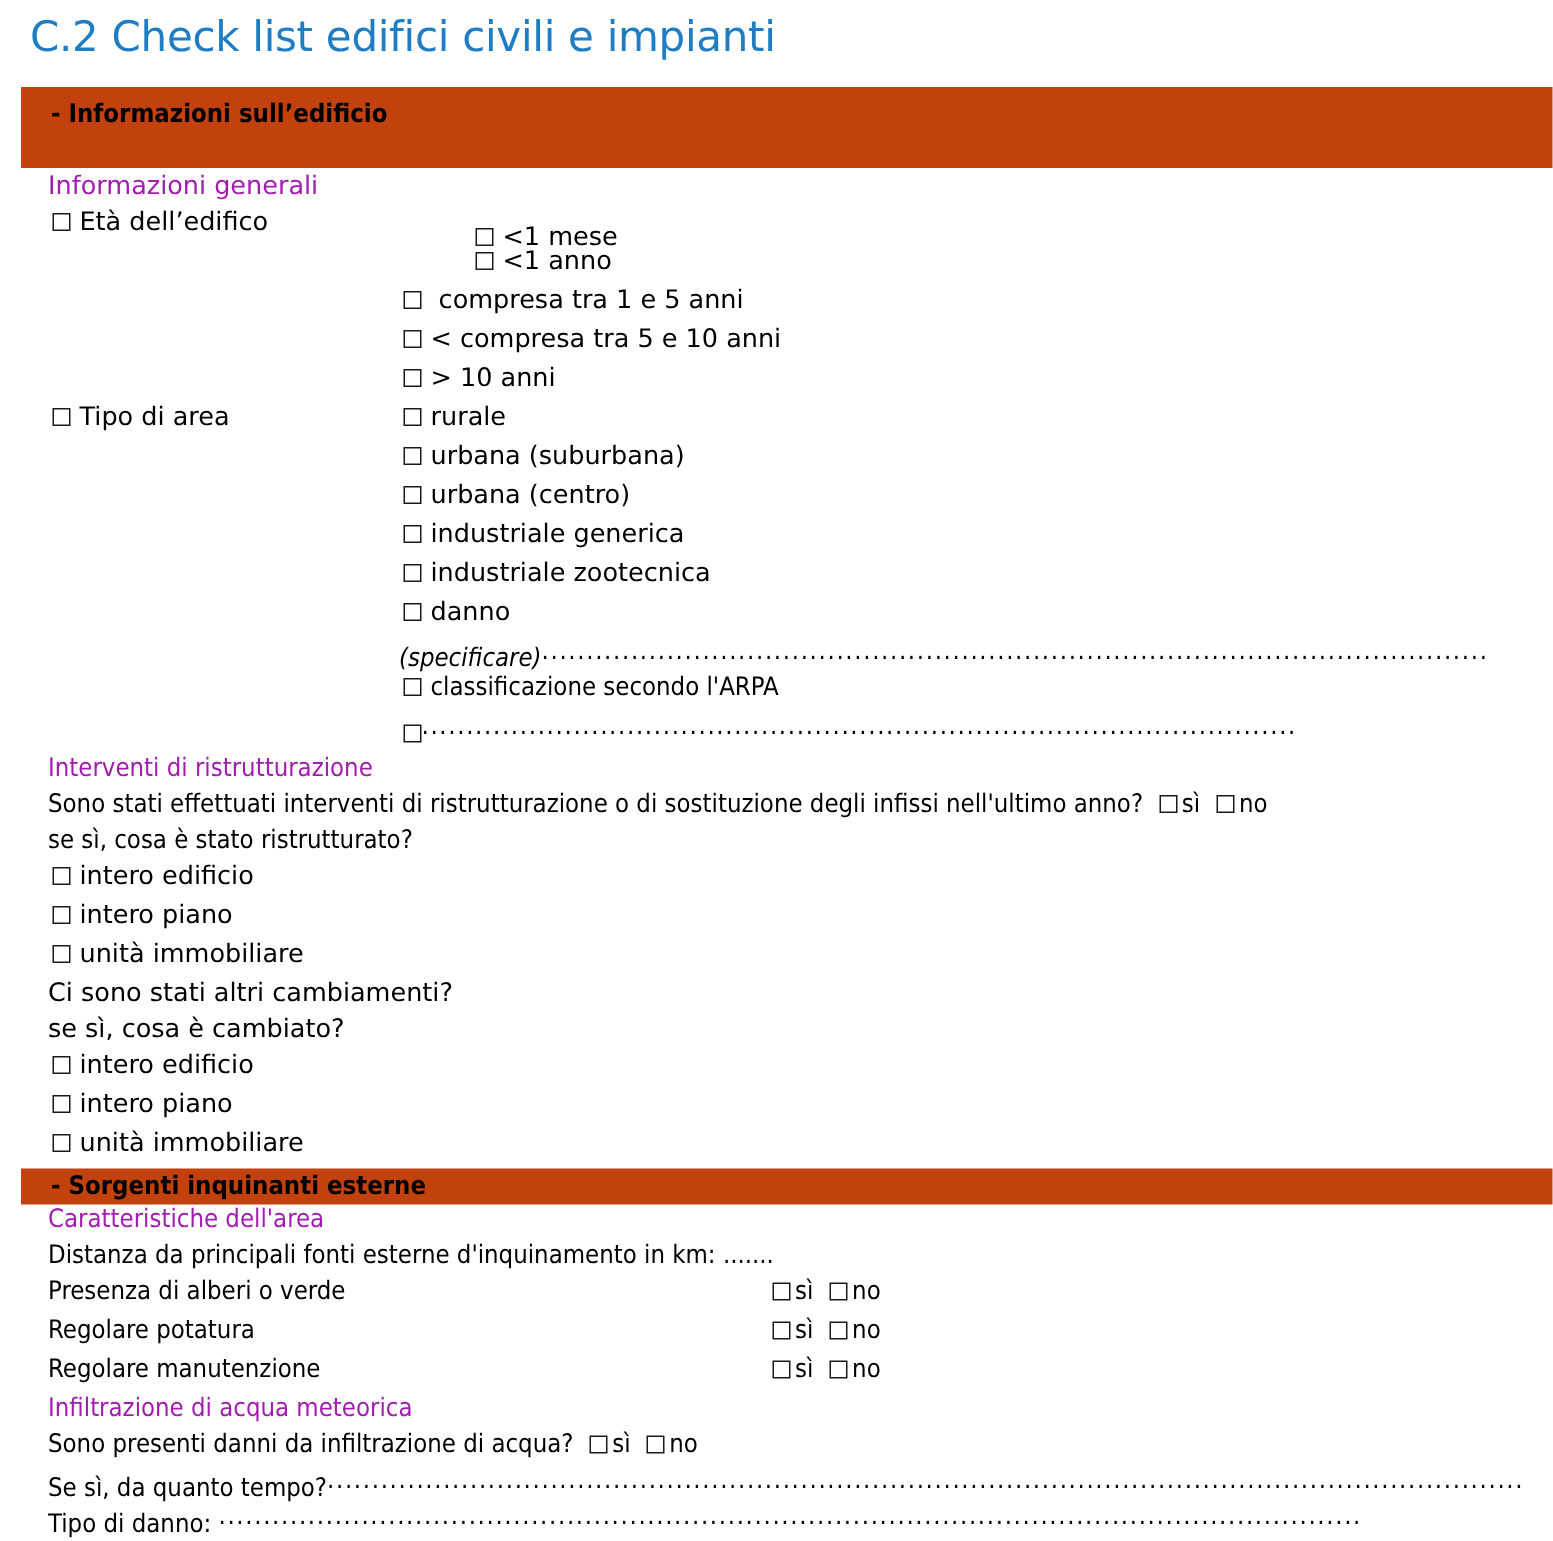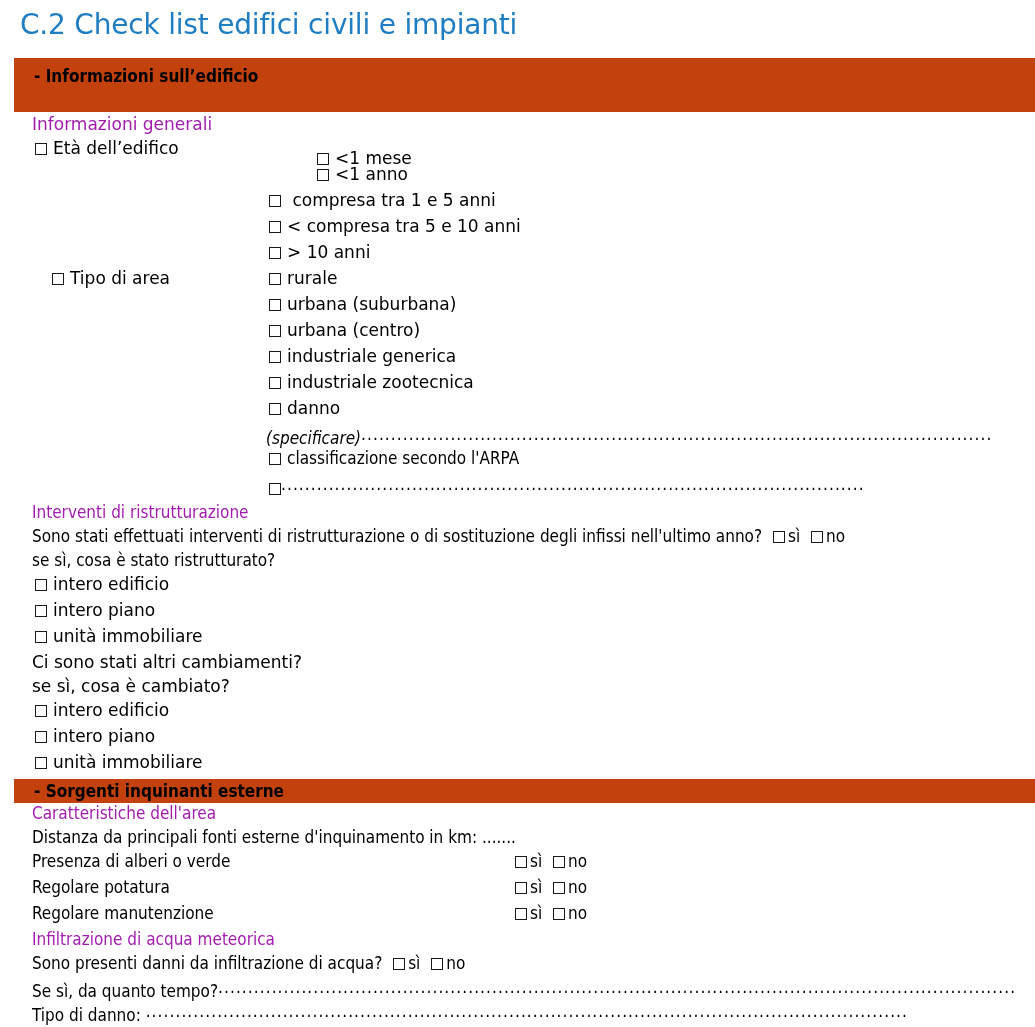--- a/index.html
+++ b/index.html
@@ -144,21 +144,21 @@
 <div class="row wide" style="left:269px; top:190px;">
   <span class="cb"></span><span> compresa tra 1 e 5 anni</span>
 </div>
 <div class="row wide" style="left:269px; top:216px;">
   <span class="cb"></span><span>&lt; compresa tra 5 e 10 anni</span>
 </div>
 <div class="row wide" style="left:269px; top:242px;">
   <span class="cb"></span><span>&gt; 10 anni</span>
 </div>
 
-<div class="row wide" style="left:52px; top:268px;">
+<div class="row wide" style="left:35px; top:268px;">
   <span class="cb"></span><span>Tipo di area</span>
 </div>
 
 <div class="row wide" style="left:269px; top:268px;">
   <span class="cb"></span><span>rurale</span>
 </div>
 <div class="row wide" style="left:269px; top:294px;">
   <span class="cb"></span><span>urbana (suburbana)</span>
 </div>
 <div class="row wide" style="left:269px; top:320px;">

